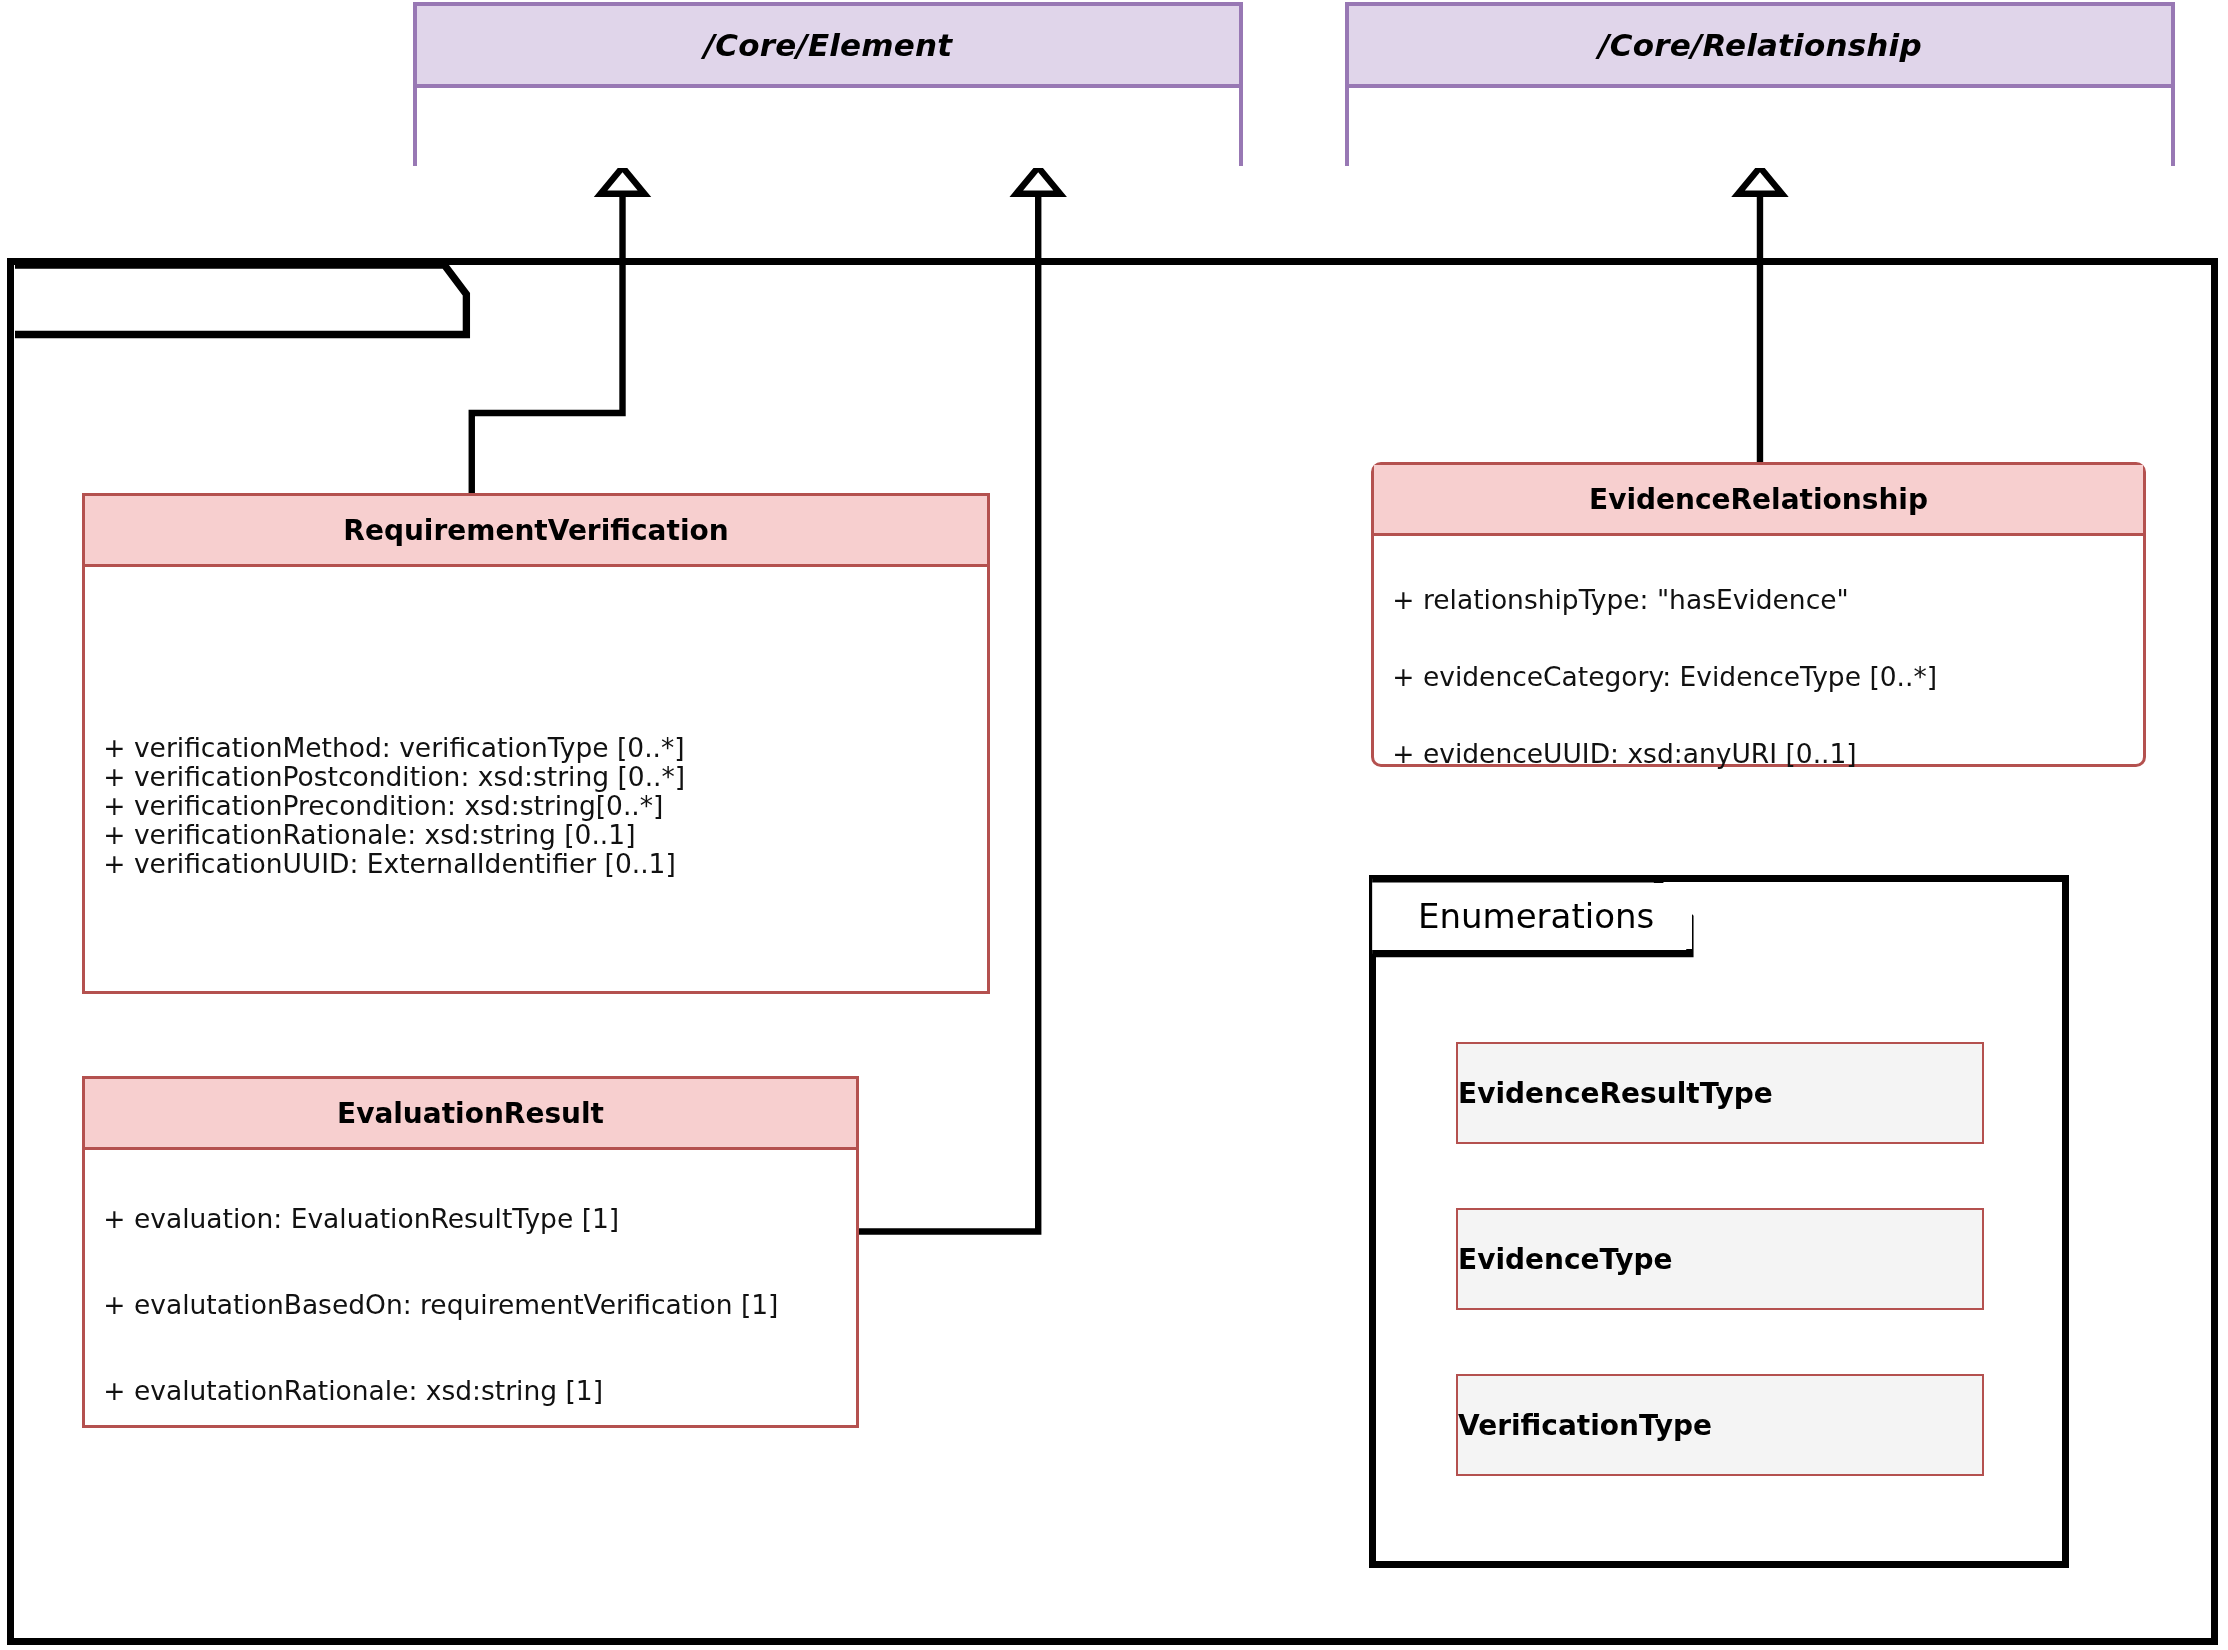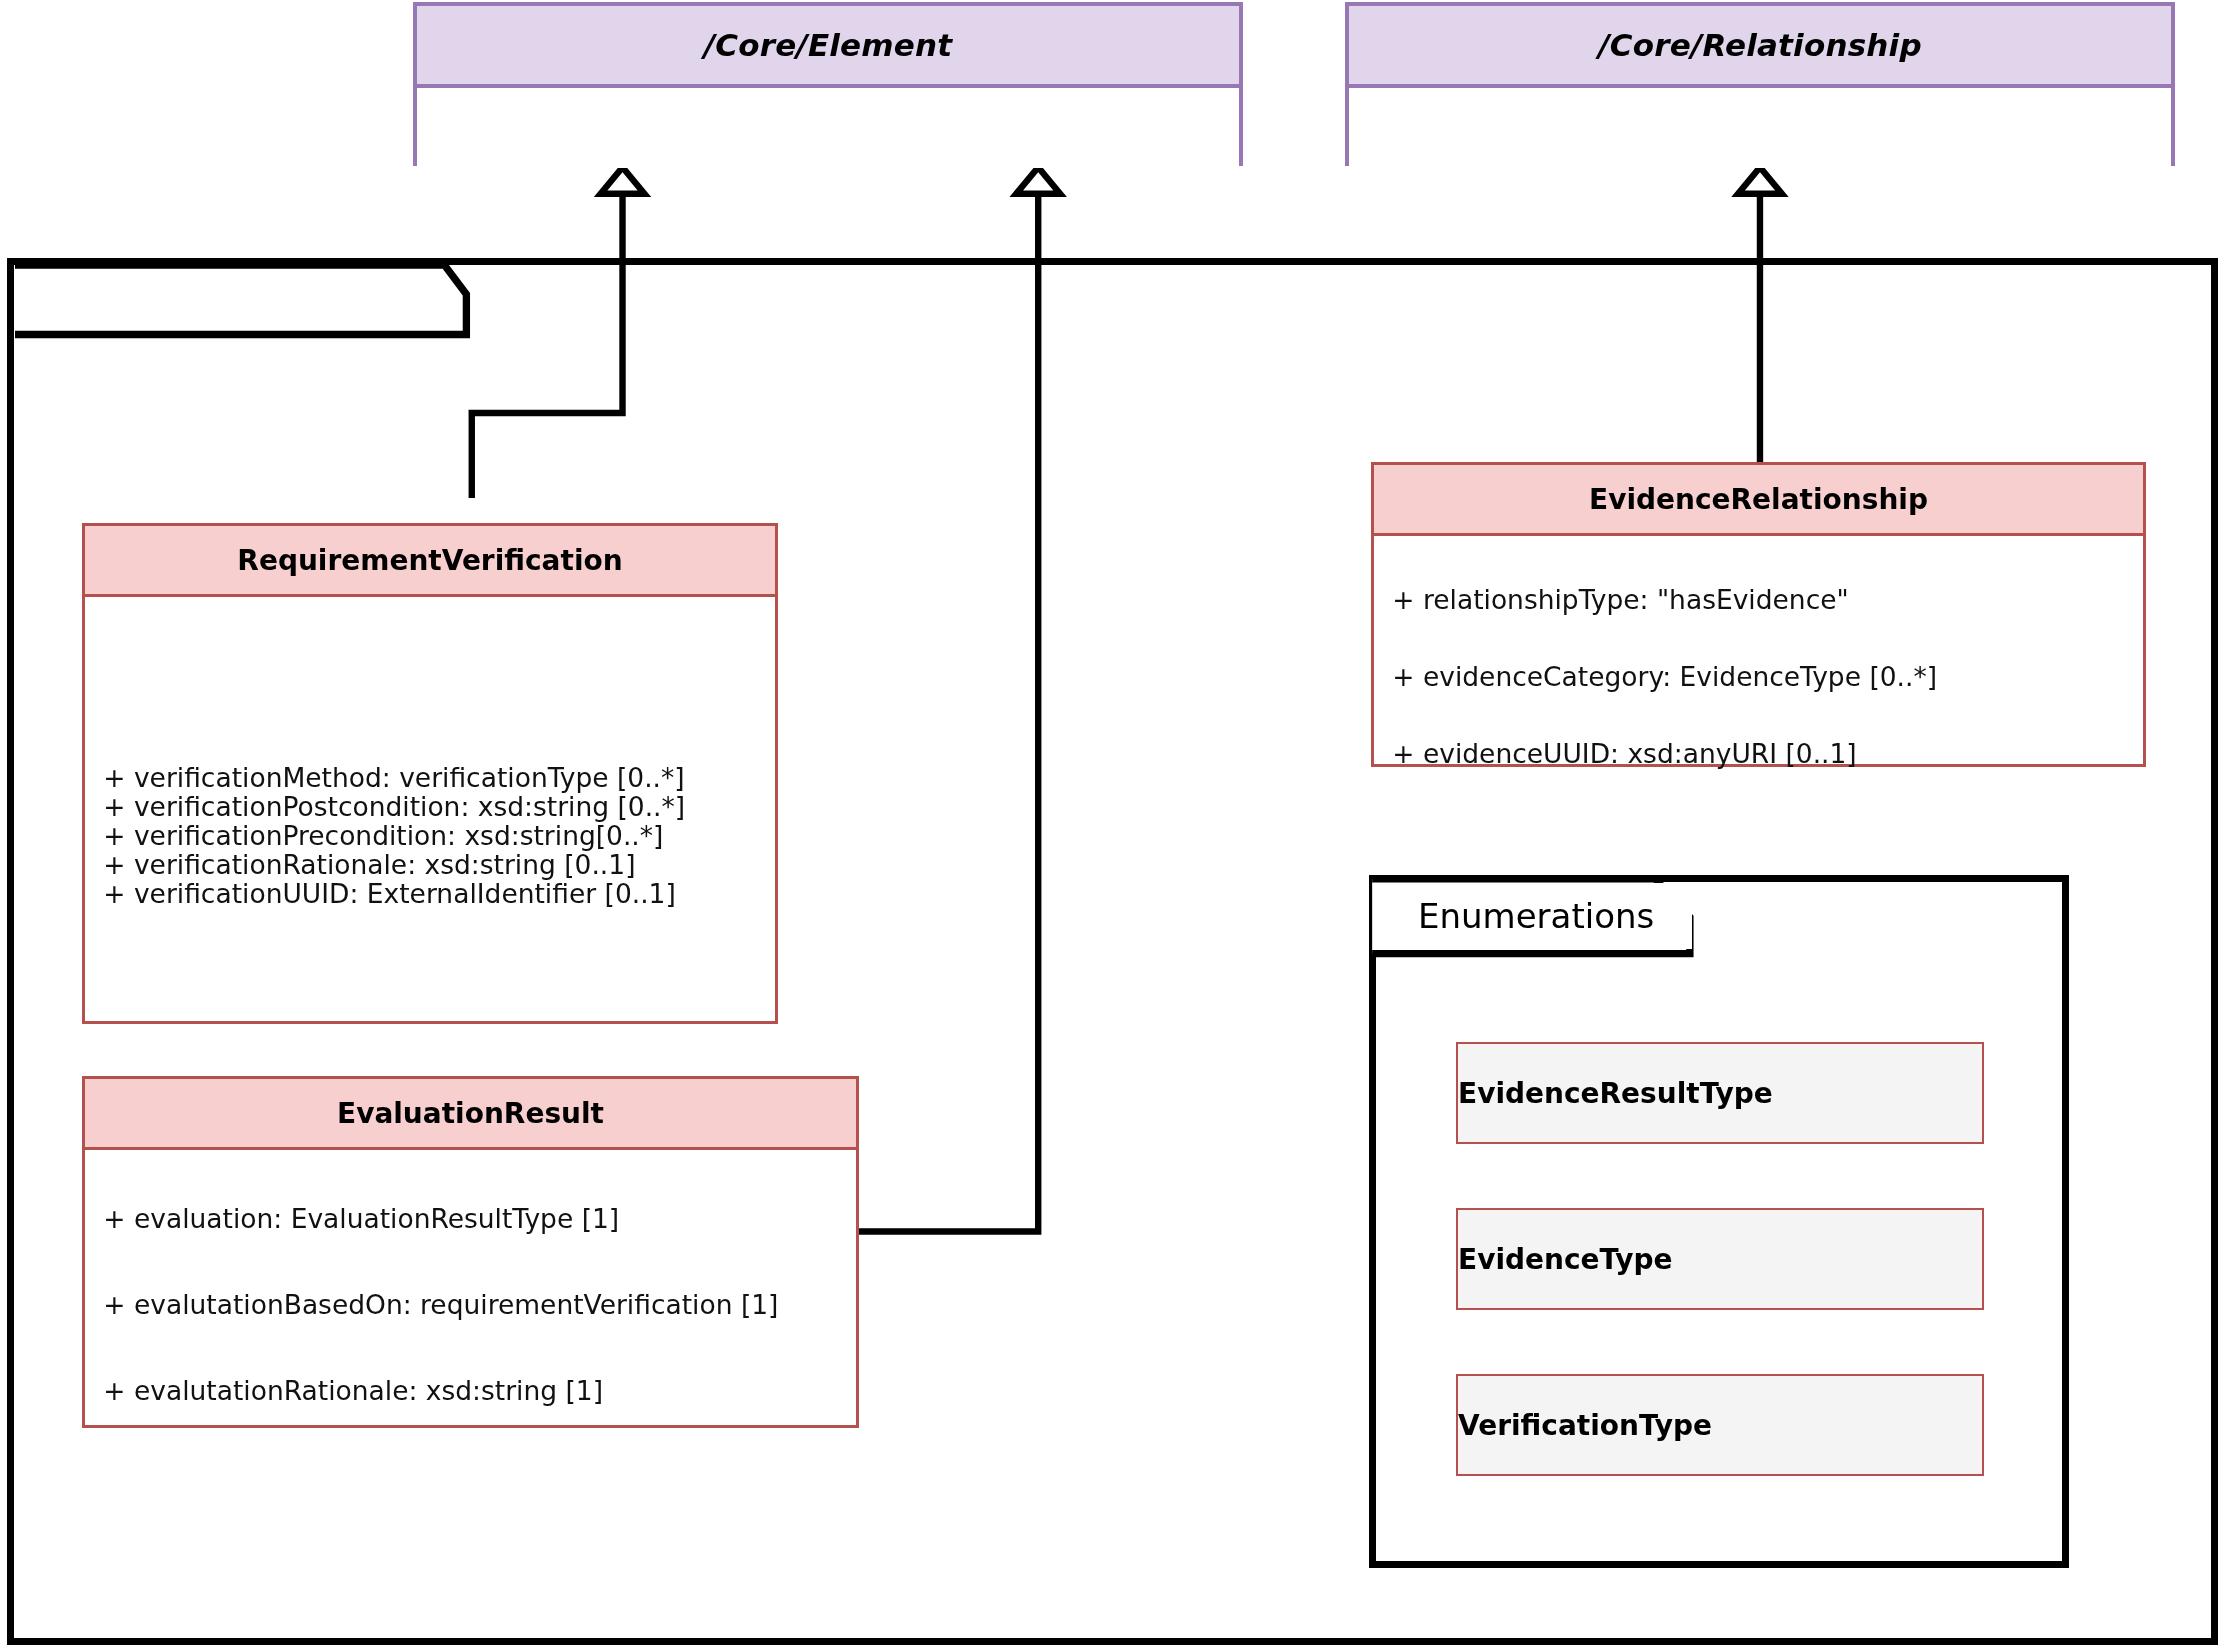--- a/index.html
+++ b/index.html
@@ -138,21 +138,21 @@
     <div class="meta-body"></div>
   </div>
 
   <div class="abs pkg-frame" style="left:7.3px; top:258px; width:2211px; height:1387px;"></div>
 
   <div class="abs" style="left:14.6px; top:265px; width:448px; height:73px; background:#ffffff;"></div>
   <svg class="abs" style="left:14.6px; top:263px;" width="466" height="79" viewBox="0 0 510 86">
     <path d="M 0,2 L 470,2 L 494,34 L 494,78 L 0,78" fill="#ffffff" stroke="#000000" stroke-width="8" stroke-linejoin="miter"></path>
   </svg>
 
-  <div class="abs cls-box" style="left:82px; top:493px; width:696px; height:501px;margin-top:30px;">
+  <div class="abs cls-box" style="left:82px; top:493px; width:908px; height:501px;">
     <div class="cls-head" style="height:68px;">
       <span class="cls-title">RequirementVerification</span>
     </div>
     <div class="cls-body" style="height:426px; justify-content:center;">
       <div class="cls-attr">+ verificationMethod: verificationType [0..*]</div>
       <div class="cls-attr">+ verificationPostcondition: xsd:string [0..*]</div>
       <div class="cls-attr">+ verificationPrecondition: xsd:string[0..*]</div>
       <div class="cls-attr">+ verificationRationale: xsd:string [0..1]</div>
       <div class="cls-attr">+ verificationUUID: ExternalIdentifier [0..1]</div>
     </div>
@@ -162,21 +162,21 @@
     <div class="cls-head" style="height:68px;">
       <span class="cls-title">EvaluationResult</span>
     </div>
     <div class="cls-body" style="height:258px; justify-content:space-around;">
       <div class="cls-attr">+ evaluation: EvaluationResultType [1]</div>
       <div class="cls-attr">+ evalutationBasedOn: requirementVerification [1]</div>
       <div class="cls-attr">+ evalutationRationale: xsd:string [1]</div>
     </div>
   </div>
 
-  <div class="abs cls-box" style="left:1371px; top:462px; width:775px; height:305px;">
+  <div class="abs cls-box" style="left:1371px; top:462px; width:775px; height:305px;border-radius:10px;">
     <div class="cls-head" style="height:68px;">
       <span class="cls-title">EvidenceRelationship</span>
     </div>
     <div class="cls-body" style="height:230px; justify-content:space-around;">
       <div class="cls-attr">+ relationshipType: "hasEvidence"</div>
       <div class="cls-attr">+ evidenceCategory: EvidenceType [0..*]</div>
       <div class="cls-attr">+ evidenceUUID: xsd:anyURI [0..1]</div>
     </div>
   </div>
 

